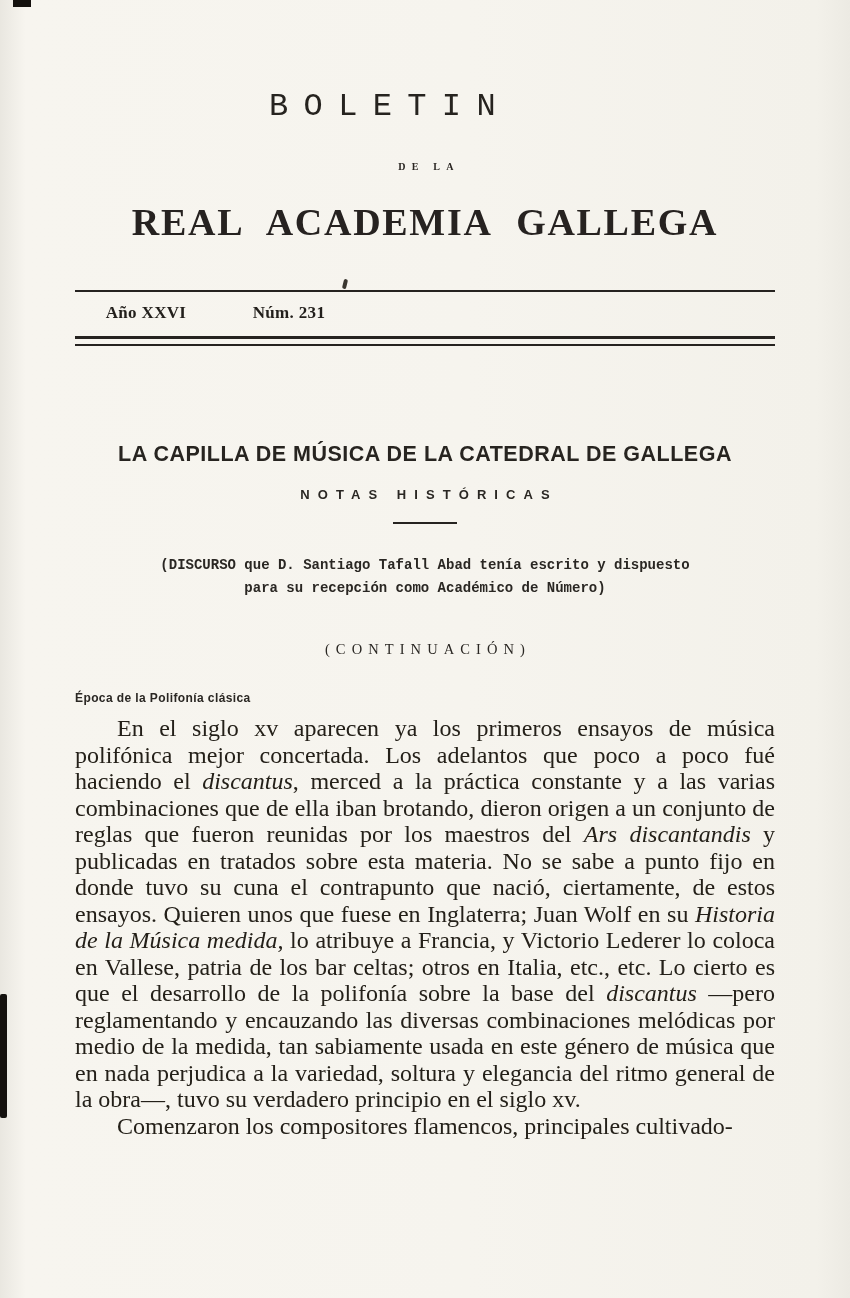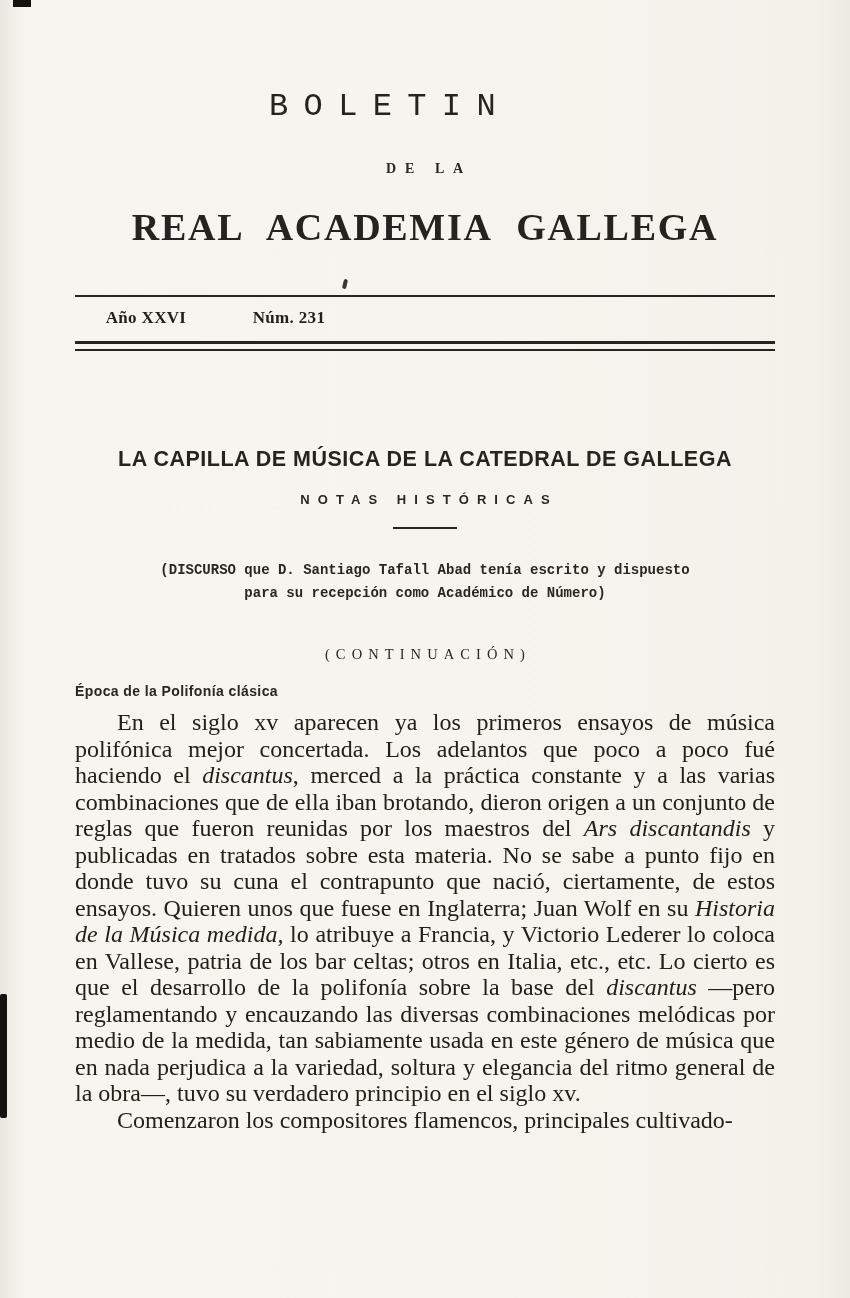--- a/index.html
+++ b/index.html
@@ -26,21 +26,21 @@
   .mast-title {
     text-align: center;
     font-family: Liberation Mono, monospace;
     font-size: 32px; font-weight: 400;
     letter-spacing: 0.48em;
     color: #26231f;
     padding-right: 70px; 
   }
   .mast-dela {
     margin-top: 36px; text-align: center;
-    font-weight: bold; font-size: 14px;
+    font-weight: bold; font-size: 10px;
     letter-spacing: 0.62em; padding-left: 8px;
     color: #2a2username6 23;
     color: #2a2622;
   }
   .mast-org {
     margin-top: 28px; text-align: center;
     font-size: 38px; font-weight: 700;
     letter-spacing: 0.045em; word-spacing: 0.38em;
     color: #262220;
   }
@@ -83,23 +83,23 @@
     font-family: Liberation Mono, monospace;
     font-size: 14px; font-weight: 700; line-height: 1.65;
     color: #2a2723;
   }
   .continuation {
     margin-top: 41px; text-align: center;
     font-size: 14.5px; letter-spacing: 0.42em; padding-left: 6px;
     color: #2a2723;
   }
   .section-heading {
-    margin: 20px 0 0; text-align: left;
+    margin: 33px 0 0; text-align: left;
     font-family: "Liberation Sans", sans-serif;
-    font-size: 14px; font-weight: 700; letter-spacing: 0.4px;
+    font-size: 12px; font-weight: 700; letter-spacing: 0.4px;
     color: #2a2723;
   }
   .body-text {
     margin-top: 10px;
     font-size: 24px; line-height: 26.5px;
     text-align: justify;
     color: #242019;
   }
   .body-text p { margin: 0; text-indent: 42px; }
   .body-text em { font-style: italic; }

